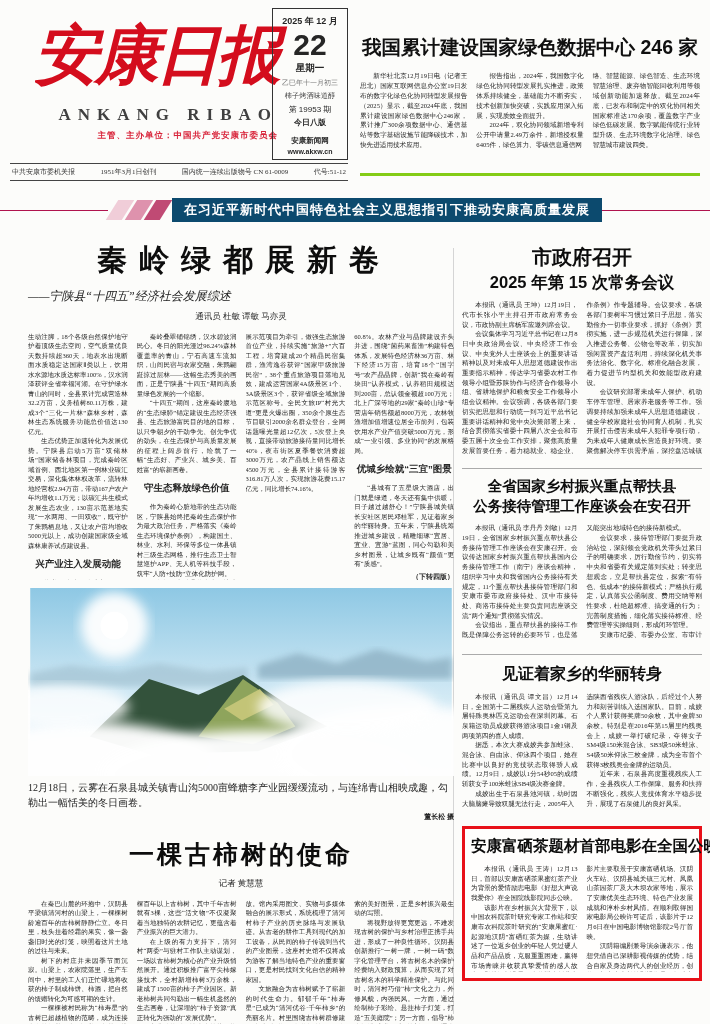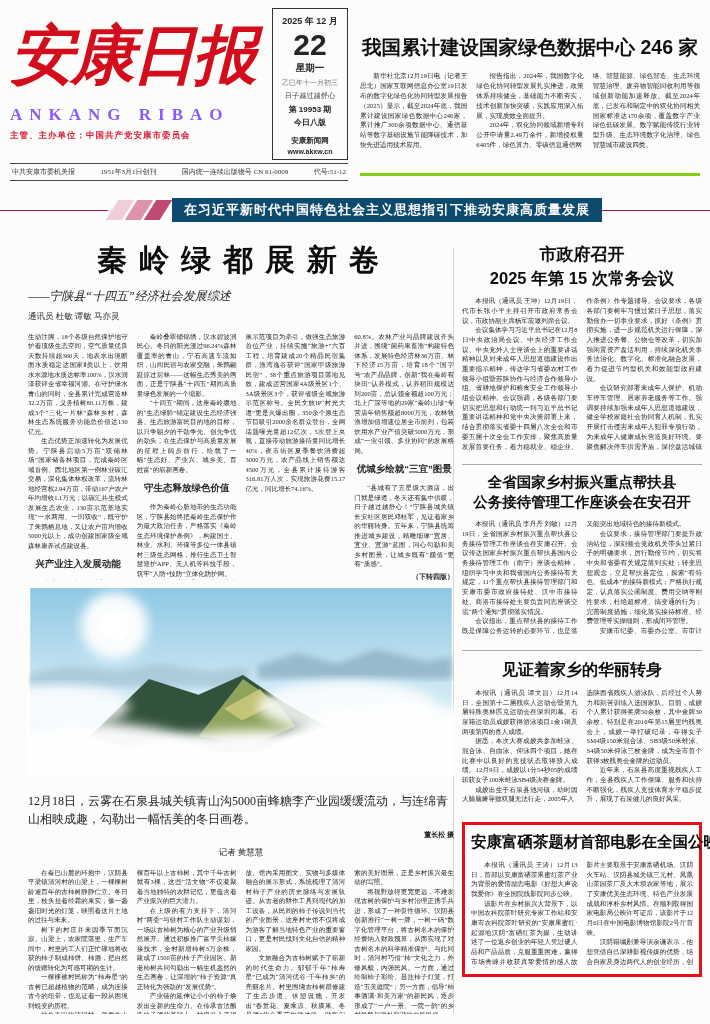--- a/index.html
+++ b/index.html
@@ -3,43 +3,43 @@
 <meta charset="utf-8">
 <style>
   * { box-sizing: border-box; margin: 0; padding: 0; }
   html,body { background:#888; }
   .page {
     position: relative; width: 710px; height: 1024px; margin: 0 auto;
     background: #fcfcfa; overflow: hidden;
     font-family: "Liberation Serif", serif; color: #262626;
   }
   
-  .masthead { position: absolute; left: 10px; top: 10px; width: 258px; text-align: left; }
+  .masthead { position: absolute; left: 20px; top: 10px; width: 258px; text-align: right; }
   .mast-title {
     font-family: "Liberation Serif", serif; font-weight: 900; font-style: italic;
     font-size: 64px; line-height: 1.45; color: #d40d1d; letter-spacing: -3px; white-space: nowrap;
   }
-  .mast-latin { font-family:"Liberation Serif", serif; font-weight:700; font-size:17px; letter-spacing:7px; color:#8b5cf6; margin-top:2px; }
+  .mast-latin { font-family:"Liberation Serif", serif; font-weight:700; font-size:17px; letter-spacing:7px; color:#404040; margin-top:2px; }
   .mast-org { font-family:"Liberation Sans", sans-serif; font-weight:700; font-size:8.5px; color:#d8243a; margin-top:5px; letter-spacing:1px; }
   .pubinfo {
     position:absolute; left:10px; top:163px; width:338px;
     border-top:1px solid #444; border-bottom:1px solid #444; padding:3px 2px;
     font-size:7px; color:#333; display:flex; justify-content:space-between; white-space:nowrap;
   }
   .datebox {
     position:absolute; left:272px; top:8px; width:76px; height:152px;
     border:1px solid #333; text-align:center; padding-top:6px;
     font-family:"Liberation Sans", sans-serif;
   }
   .db-l1 { font-size:9px; font-weight:700; }
   .db-day { font-size:30px; font-weight:700; line-height:1.1; }
   .db-week { font-size:9.5px; font-weight:700; margin-top:1px; }
   .db-lunar { font-size:7px; color:#777; margin-top:3px; }
   .db-pub { font-size:7.2px; margin-top:3px; color:#444; }
-  .db-issue { font-size:8px; font-weight:700; margin-top:3px; }
+  .db-issue { font-size:8px; font-weight:400; margin-top:3px; }
   .db-pages { font-size:8px; font-weight:700; margin-top:2px; }
   .db-site { font-size:7.5px; font-weight:700; margin-top:8px; }
   .db-url { font-size:7px; font-weight:700; margin-top:2px; }
   
   .topstory { position:absolute; left:360px; top:34px; width:340px; border-bottom:3px solid #84cc16; padding-bottom:6px; }
   .ts-head { font-family:"Liberation Sans", sans-serif; font-weight:900; font-size:19.5px; letter-spacing:0px; color:#101010; text-align:center; white-space:nowrap; }
   .ts-cols { display:flex; gap:9px; margin-top:10px; height:96px; overflow:hidden; }
   .ts-col { flex:1; font-size:6.6px; line-height:1.5; text-align:justify; }
   p.np { text-indent:2em; }
   
@@ -50,35 +50,35 @@
   .bar {
     background:#0c4a6e; color:#fff; font-family:"Liberation Sans", sans-serif;
     font-weight:700; font-size:13px; padding:3px 12px; letter-spacing:1px; white-space:nowrap;
   }
   
   .vrule { position:absolute; left:453px; top:248px; width:1px; height:766px; background:#d5d5d5; }
   .leftgroup { position:absolute; left:28px; top:240px; width:426px; }
   .rightgroup { position:absolute; left:462px; top:244px; width:240px; }
   .lead-head { font-family:"Liberation Sans", sans-serif; font-weight:900; font-size:30px; letter-spacing:12px; text-align:center; color:#0d0d0d; white-space:nowrap; margin-left:6px; }
   .lead-sub { font-size:12px; margin-top:7px; font-style:italic; color:#222; }
-  .lead-by { font-size:8.5px; margin-top:6px; color:#333; }
+  .lead-by { font-size:8.5px; text-align:center; margin-top:6px; color:#333; }
   .lead-cols { display:flex; gap:9px; margin-top:9px; height:248px; overflow:hidden; }
   .lcol { flex:1; font-size:6.5px; line-height:1.46; text-align:justify; overflow:hidden; }
   .subhead { font-family:"Liberation Sans", sans-serif; font-weight:700; font-size:9.5px; text-align:center; margin:7px 0; text-indent:0; }
   .jump { text-align:right; font-weight:700; font-size:7px; margin-top:3px; }
   .photo { margin-top:8px; width:426px; height:188px; display:block; }
-  .caption { font-size:12px; margin-top:16px; line-height:1.5; color:#222; }
+  .caption { font-size:10px; margin-top:4px; line-height:1.5; color:#222; }
   .credit { text-align:right; font-size:7px; font-weight:700; margin-top:2px; }
   .tree-head { font-family:"Liberation Sans", sans-serif; font-weight:900; font-size:25px; letter-spacing:3px; text-align:center; margin-top:16px; color:#0d0d0d; }
   .tree-by { font-size:8.5px; text-align:center; margin-top:7px; }
   .tree-cols { display:flex; gap:9px; margin-top:9px; height:146px; overflow:hidden; }
   
   .r-art { padding-bottom:6px; }
   .r-h1 { font-family:"Liberation Sans", sans-serif; font-weight:900; text-align:center; color:#0d0d0d; line-height:1.35; }
-  .gov-h1 { font-size:17px; }
+  .gov-h1 { font-size:20px; }
   .gov-h2 { font-size:16.5px; }
   .rec-h { font-size:14.5px; }
   .ath-h { font-size:16px; }
   .r-cols { display:flex; gap:9px; margin-top:7px; text-align:justify; overflow:hidden; }
   .rcol { flex:1; font-size:6.6px; line-height:1.47; }
   .r-div { border-top:1px solid #aaa; margin:7px 0 8px 0; }
   .gov .r-cols { height:155px; }
   .rec .r-cols { height:118px; }
   .ath .r-cols { height:122px; }
   .redbox { border:3px solid #e81018; margin-top:6px; padding:7px 6px 6px 6px; background:#fffefd; }
@@ -101,21 +101,21 @@
     <span>1951年3月1日创刊</span>
     <span>国内统一连续出版物号 CN 61-0009</span>
     <span>代号:51-12</span>
   </div>
 
   <div class="datebox">
     <div class="db-l1">2025 年 12 月</div>
     <div class="db-day">22</div>
     <div class="db-week">星期一</div>
     <div class="db-lunar">乙巳年十一月初三</div>
-    <div class="db-pub">日子越过越舒心</div>
+    <div class="db-pub">柿子烤酒味道醇</div>
     <div class="db-issue">第 19953 期</div>
     <div class="db-pages">今日八版</div>
     <div class="db-site">安康新闻网</div>
     <div class="db-url">www.akxw.cn</div>
   </div>
 
   <div class="topstory">
     <div class="ts-head">我国累计建设国家绿色数据中心 246 家</div>
     <div class="ts-cols">
       <div class="ts-col">
@@ -201,20 +201,21 @@
       <path d="M196 122 L232 102 L246 118 L214 134 Z" fill="#c9c87a" opacity="0.9"></path>
       <ellipse cx="60" cy="178" rx="130" ry="42" fill="#ffffff" opacity="0.97" filter="url(#blur6)"></ellipse>
       <ellipse cx="230" cy="188" rx="160" ry="44" fill="#ffffff" opacity="0.97" filter="url(#blur6)"></ellipse>
       <ellipse cx="380" cy="168" rx="130" ry="50" fill="#ffffff" opacity="0.95" filter="url(#blur6)"></ellipse>
       <ellipse cx="320" cy="120" rx="90" ry="26" fill="#ffffff" opacity="0.85" filter="url(#blur6)"></ellipse>
       <ellipse cx="30" cy="120" rx="70" ry="22" fill="#ffffff" opacity="0.8" filter="url(#blur6)"></ellipse>
     </svg>
     <div class="caption">12月18日，云雾在石泉县城关镇青山沟5000亩蜂糖李产业园缓缓流动，与连绵青山相映成趣，勾勒出一幅恬美的冬日画卷。</div>
     <div class="credit">董长松 摄</div>
 
+    <div class="tree-head">一棵古柿树的使命</div>
     <div class="tree-by">记者 黄慧慧</div>
     <div class="tree-cols">
       <div class="lcol">
         <p class="np">在秦巴山麓的环抱中，汉阴县平梁镇清河村的山梁上，一棵棵树龄逾百年的古柿树静静伫立。冬日里，枝头挂着经霜的果实，像一盏盏旧时光的灯笼，映照着这片土地的过往与未来。</p>
         <p class="np">树下的村庄并未因季节而沉寂。山梁上，农家院落里，生产车间中，村里的工人们正忙碌地将收获的柿子制成柿饼、柿酒，把自然的馈赠转化为可感可期的生计。</p>
         <p class="np">一棵棵被村民称为“柿寿星”的古树已超越植物的范畴，成为连接古今的纽带，也见证着一段从困境到蜕变的历程。</p>
         <p class="np">地处秦巴的清河村，曾面临山区乡村共性的发展困境。虽然当地柿子品质优良，但由于加工技术落后、销售渠道匮乏，金黄的柿子常常只能以低价贱卖，甚至无奈地烂在枝头。“守着金饭碗讨日子”是当时村民生活的真实写照。</p>
 
       </div>
       <div class="lcol">

